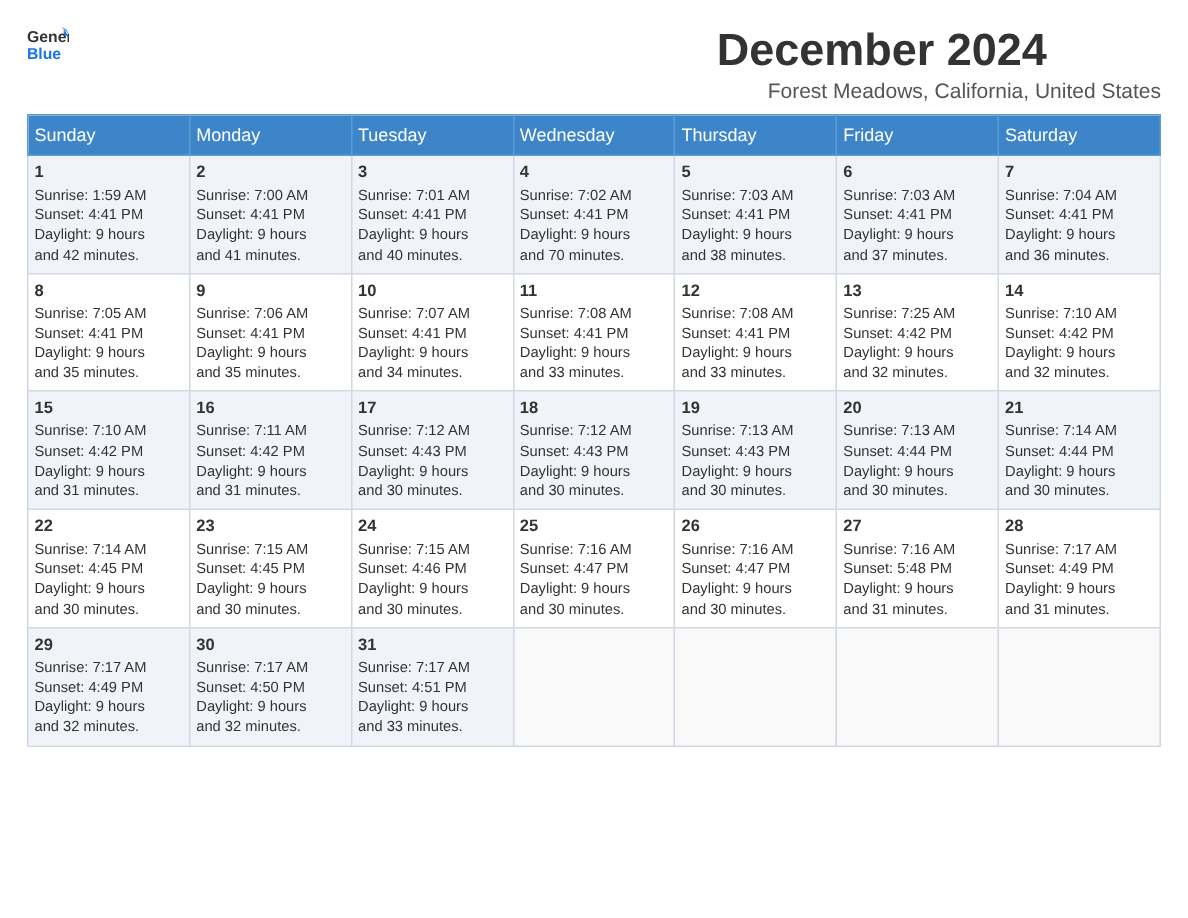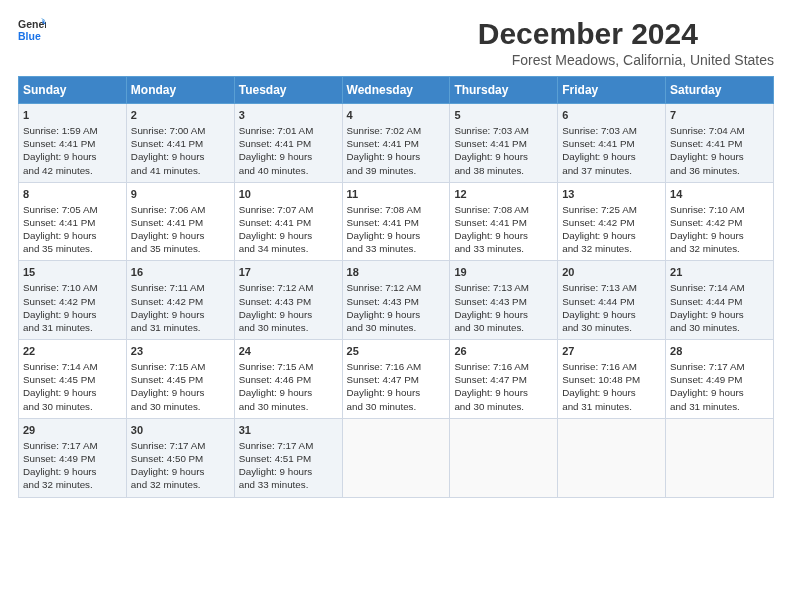--- a/index.html
+++ b/index.html
@@ -50,21 +50,21 @@
       border-collapse: collapse;
       font-size: 10.5px;
     }
     .calendar thead tr {
       background: #3d85c8;
       color: #fff;
     }
     .calendar thead th {
       padding: 6px 4px;
       text-align: left;
-      font-weight: bold;
+      font-weight: normal;
       font-size: 12px;
       border: 1px solid #5a9fd4;
     }
     .calendar tbody tr {
       background: #fff;
     }
     .calendar tbody tr:nth-child(odd) {
       background: #f0f4f8;
     }
     .calendar tbody td {
@@ -141,21 +141,21 @@
             <div class="day-info">Sunrise: 7:01 AM</div>
             <div class="day-info">Sunset: 4:41 PM</div>
             <div class="day-info">Daylight: 9 hours</div>
             <div class="day-info">and 40 minutes.</div>
           </td>
           <td>
             <span class="day-num">4</span>
             <div class="day-info">Sunrise: 7:02 AM</div>
             <div class="day-info">Sunset: 4:41 PM</div>
             <div class="day-info">Daylight: 9 hours</div>
-            <div class="day-info">and 39 minutes.</div>
+            <div class="day-info">and 70 minutes.</div>
           </td>
           <td>
             <span class="day-num">5</span>
             <div class="day-info">Sunrise: 7:03 AM</div>
             <div class="day-info">Sunset: 4:41 PM</div>
             <div class="day-info">Daylight: 9 hours</div>
             <div class="day-info">and 38 minutes.</div>
           </td>
           <td>
             <span class="day-num">6</span>
@@ -306,21 +306,21 @@
           <td>
             <span class="day-num">26</span>
             <div class="day-info">Sunrise: 7:16 AM</div>
             <div class="day-info">Sunset: 4:47 PM</div>
             <div class="day-info">Daylight: 9 hours</div>
             <div class="day-info">and 30 minutes.</div>
           </td>
           <td>
             <span class="day-num">27</span>
             <div class="day-info">Sunrise: 7:16 AM</div>
-            <div class="day-info">Sunset: 10:48 PM</div>
+            <div class="day-info">Sunset: 5:48 PM</div>
             <div class="day-info">Daylight: 9 hours</div>
             <div class="day-info">and 31 minutes.</div>
           </td>
           <td>
             <span class="day-num">28</span>
             <div class="day-info">Sunrise: 7:17 AM</div>
             <div class="day-info">Sunset: 4:49 PM</div>
             <div class="day-info">Daylight: 9 hours</div>
             <div class="day-info">and 31 minutes.</div>
           </td>

